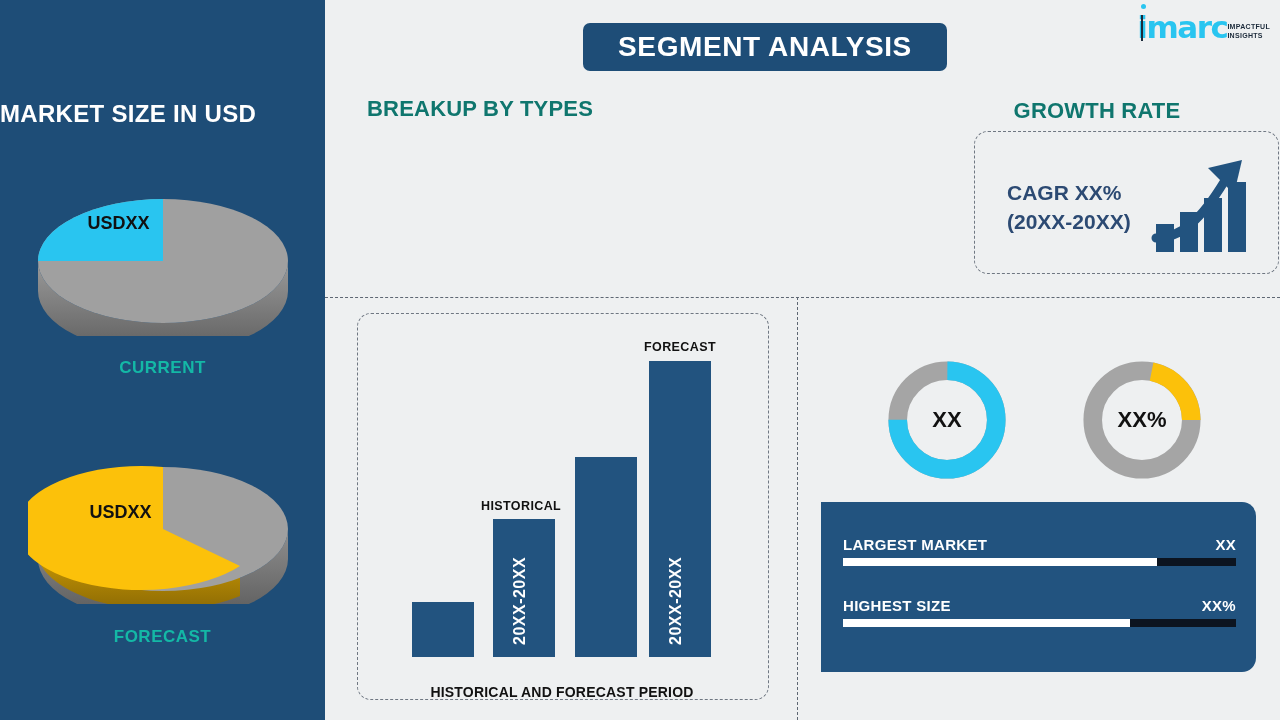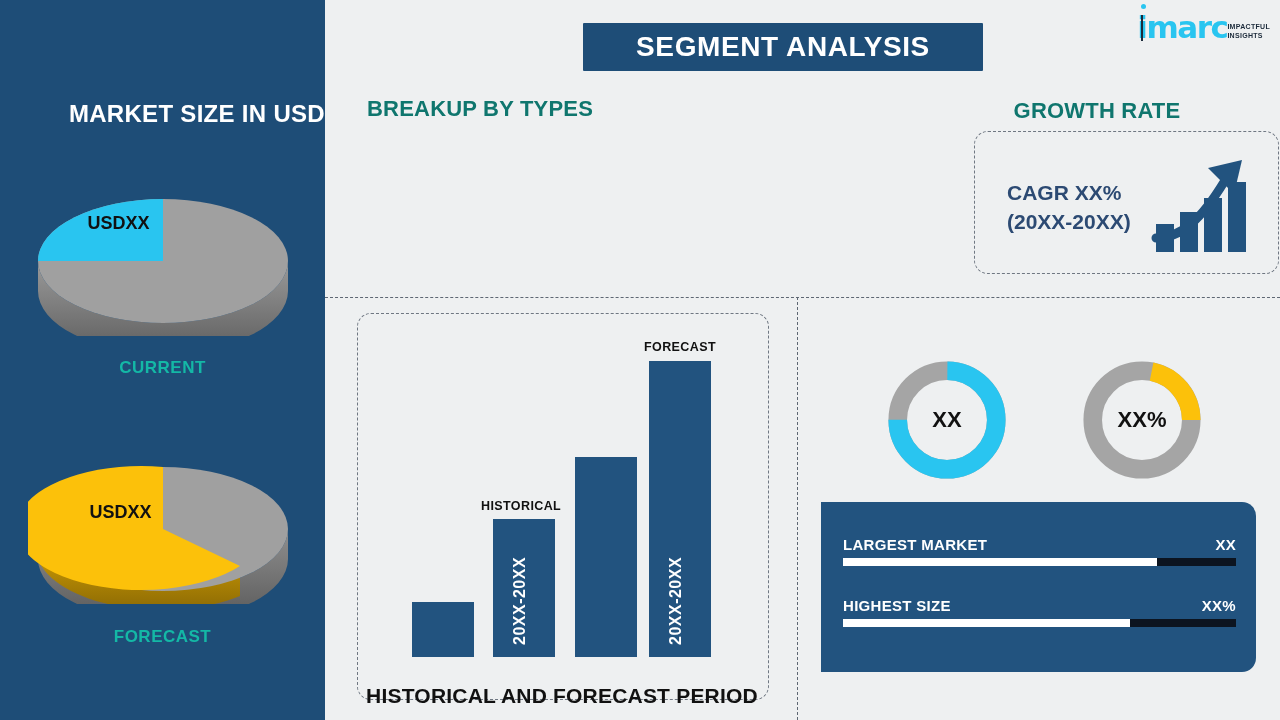--- a/index.html
+++ b/index.html
@@ -10,41 +10,41 @@
   }
   #root{position:relative;width:1280px;height:720px;}
 
   
   .sidebar{
     position:absolute;left:0;top:0;width:325px;height:720px;
     background:#1e4d77;
   }
   .sidebar-title{
     position:absolute;top:100px;left:0;width:325px;
-    text-align:right;color:#ffffff;
+    text-align:left;color:#ffffff;
     font-size:24px;font-weight:bold;letter-spacing:.3px;
   }
   .pie-wrap{position:absolute;left:0;width:325px;}
   .pie-label{
     text-align:center;color:#14b8a6;font-size:17px;font-weight:bold;
     letter-spacing:.5px;margin-top:6px;
   }
   .pie-box{position:relative;width:270px;height:150px;margin:16px auto;}
   .pie-box svg{display:block;}
   .pie-text{
     position:absolute;color:#111;font-size:18px;font-weight:bold;
     pointer-events:none;
   }
 
   
   .main{position:absolute;left:325px;top:0;width:955px;height:720px;background:#eef0f1;}
 
   .header-banner{
-    position:absolute;left:258px;top:23px;width:400px;height:48px;
-    background:#1e4d77;border-radius:1px;
+    position:absolute;left:258px;top:23px;width:364px;height:48px;
+    background:#1e4d77;border-radius:7px;
     display:flex;align-items:center;justify-content:center;
   }
   .header-banner span{
     color:#fff;font-size:28px;font-weight:bold;letter-spacing:.6px;
   }
 
   .logo{position:absolute;right:10px;top:12px;display:flex;align-items:flex-end;}
   .logo .mark{position:relative;}
   .logo .word{
     color:#29c5f0;font-size:31px;font-weight:bold;line-height:1;
@@ -102,21 +102,21 @@
     position:absolute;color:#fff;font-size:16px;font-weight:bold;
     letter-spacing:.5px;white-space:nowrap;
     transform:rotate(-90deg);transform-origin:left bottom;
   }
   .bar-top-label{
     position:absolute;color:#111;font-size:12.5px;font-weight:bold;letter-spacing:.4px;
     white-space:nowrap;
   }
   .barchart-caption{
     position:absolute;left:0;top:371px;width:410px;text-align:center;
-    font-size:21px;font-weight:bold;color:#111;letter-spacing:.2px;
+    font-size:14px;font-weight:bold;color:#111;letter-spacing:.2px;
   }
 
   
   .donut{position:absolute;}
   .donut .val{
     position:absolute;left:0;top:0;width:100%;height:100%;
     display:flex;align-items:center;justify-content:center;
     font-size:22px;font-weight:bold;color:#111;
   }
 

